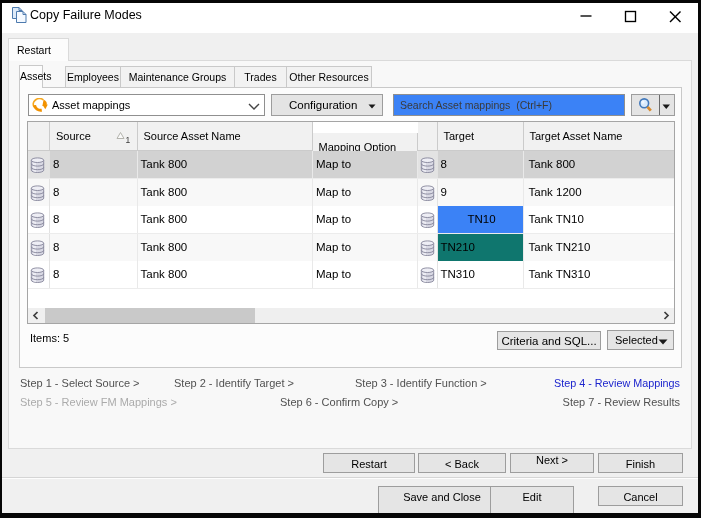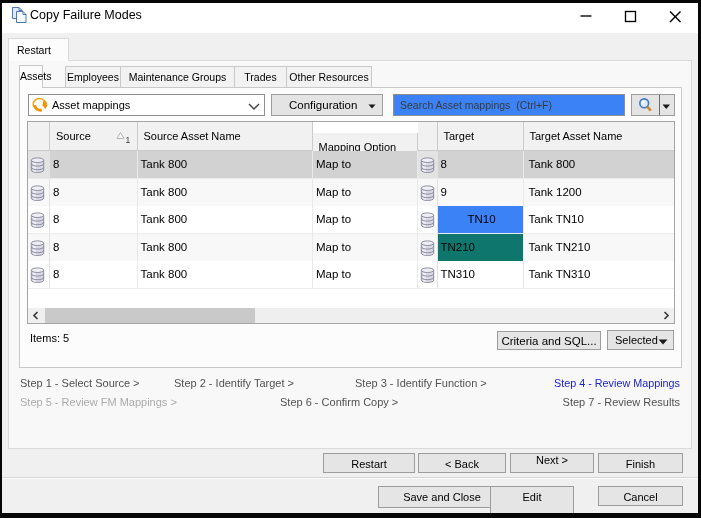--- a/index.html
+++ b/index.html
@@ -290,20 +290,20 @@
 <div class="step" style="right:21px; top:377px; color:#1c24cd; font-size:10.8px;">Step 4 - Review Mappings</div>
 <div class="step" style="left:20px; top:396px; color:#ababab;text-align:center;">Step 5 - Review FM Mappings &gt;</div>
 <div class="step" style="left:280px; top:396px; color:#515151;">Step 6 - Confirm Copy &gt;</div>
 <div class="step" style="right:21px; top:396px; color:#515151;">Step 7 - Review Results</div>
 
 <div class="btn" style="left:323px; top:453px; width:92px; height:20px; padding-top:4px;">Restart</div>
 <div class="btn" style="left:418px; top:453px; width:88px; height:20px; padding-top:4px;">&lt; Back</div>
 <div class="btn" style="left:510px; top:453px; width:84px; height:20px; ">Next &gt;</div>
 <div class="btn" style="left:598px; top:453px; width:85px; height:20px; padding-top:4px;">Finish</div>
 <div class="abs" style="left:2px; top:477px; width:696px; height:2px; border-top:1px solid #d5d5d5; border-bottom:1px solid #fdfdfd;"></div>
-<div class="btn" style="left:378px; top:486px; width:128px; height:22px; padding-top:4px;">Save and Close</div>
+<div class="btn" style="left:378px; top:486px; width:128px; height:32px; padding-top:4px;">Save and Close</div>
 <div class="btn" style="left:490px; top:486px; width:84px; height:28px; padding-top:4px;">Edit</div>
 <div class="btn" style="left:598px; top:486px; width:85px; height:20px; padding-top:4px;">Cancel</div>
 
 <div class="abs" id="b-top"></div>
 <div class="abs" id="b-left"></div>
 <div class="abs" id="b-right"></div>
 <div class="abs" id="b-bottom"></div>
 
 </body></html>

